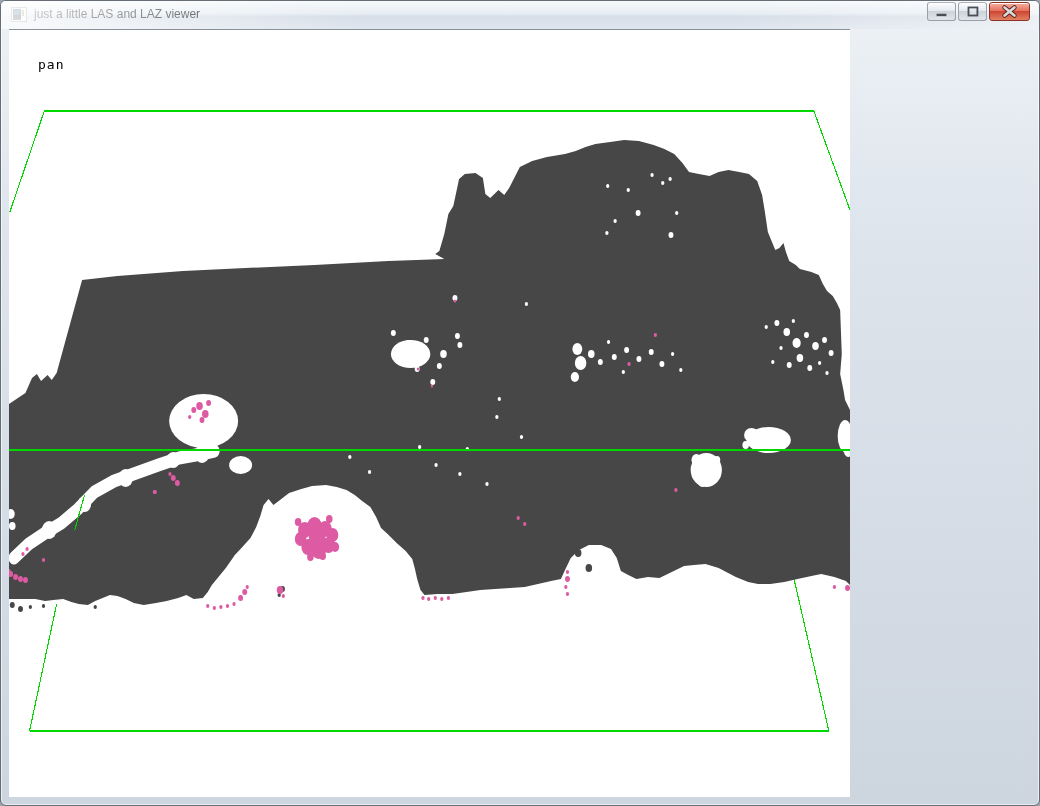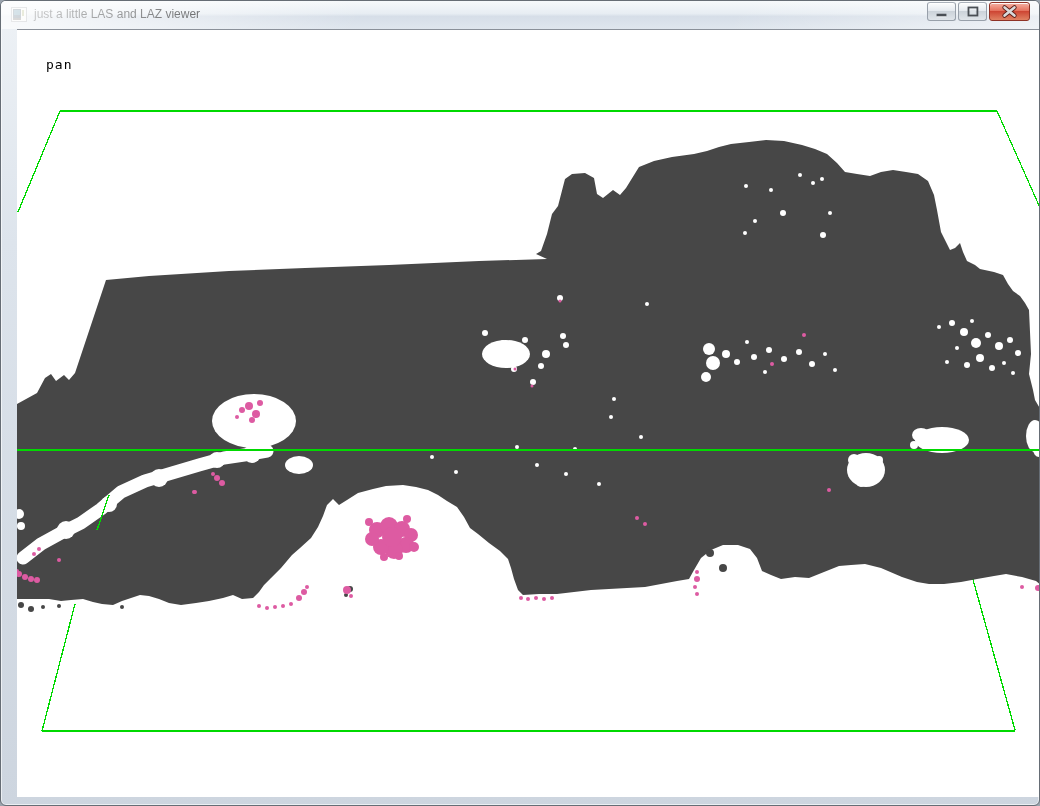--- a/index.html
+++ b/index.html
@@ -28,21 +28,21 @@
     background:linear-gradient(180deg,#fcfdfe 0%,#e5eaef 46%,#ccd3da 50%,#e0e5ea 100%);
     box-shadow:inset 0 1px 0 rgba(255,255,255,.9);
   }
   .wbtn.min,.wbtn.max{width:29px;}
   .wbtn.close{
     width:41px;border-color:#8e3226;
     background:linear-gradient(180deg,#f6b2a4 0%,#e4715d 46%,#ce4634 50%,#e08263 100%);
   }
   .glyph{position:absolute;left:0;top:0;width:100%;height:100%;display:block;}
   .canvas{
-    position:absolute;left:16px;top:28px;width:1024px;height:767px;
+    position:absolute;left:8px;top:28px;width:841px;height:767px;
     background:#ffffff;border-top:1px solid #8a9099;box-sizing:content-box;
   }
   .scene-svg{position:absolute;left:0;top:0;width:100%;height:100%;display:block;}
   .mode-label{
     position:absolute;left:29px;top:27px;
     font-family:"DejaVu Sans Mono","Liberation Mono",monospace;
     font-size:13px;color:#000;letter-spacing:1px;
   }
 </style>
 </head>

